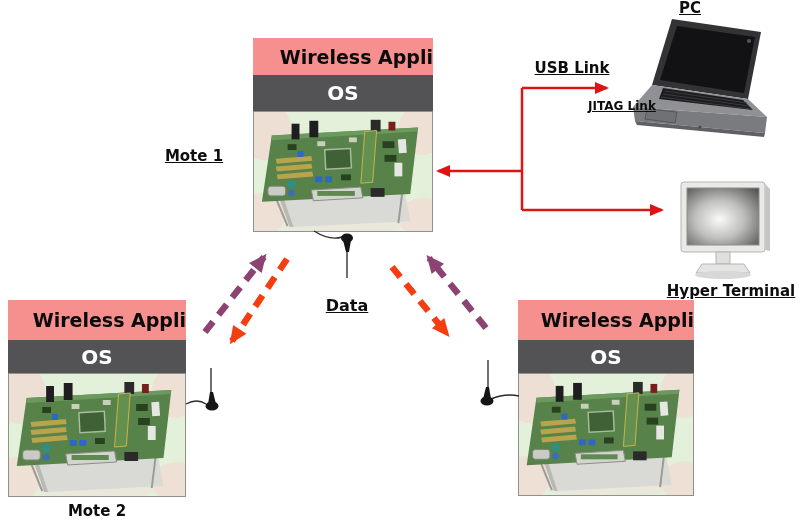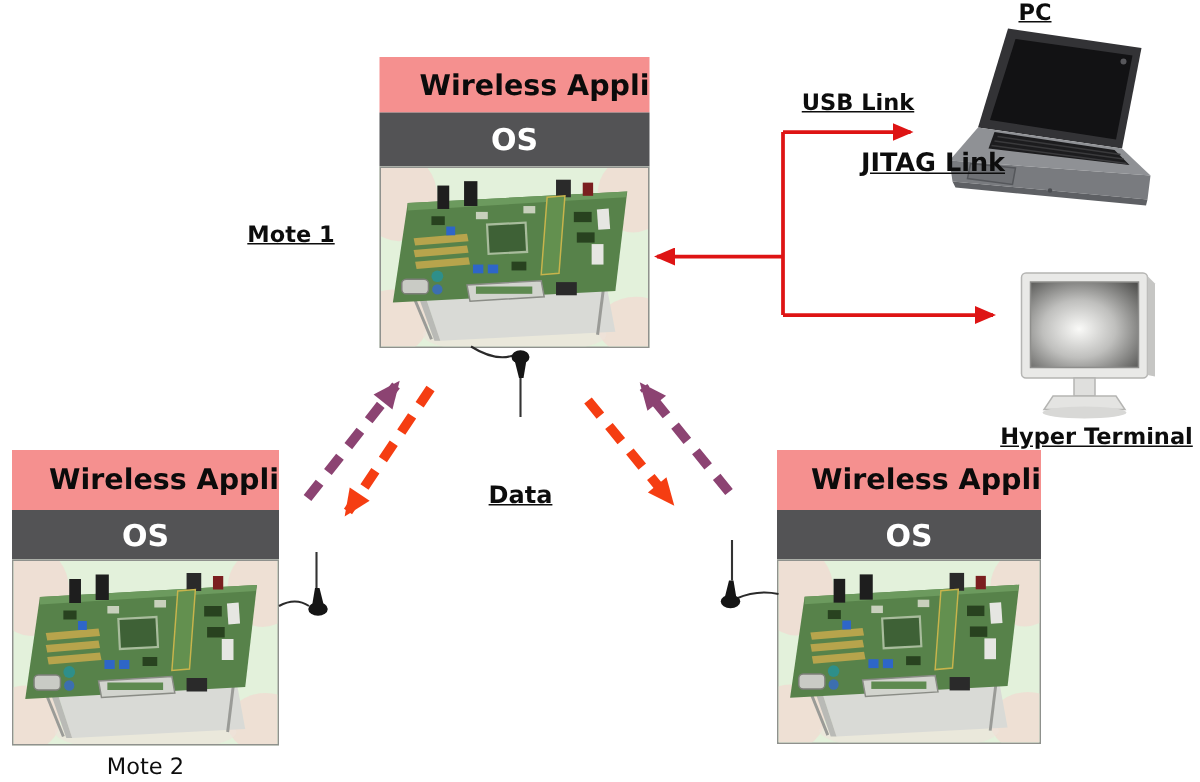--- a/index.html
+++ b/index.html
@@ -18,21 +18,21 @@
   .os-bar{
     background:var(--os-bar,#535355);
     display:flex;align-items:center;justify-content:center;
     font-weight:bold;font-size:20px;color:#FFFFFF;
   }
   .board{
     background:var(--board-bg,#E3F1DB);
     border:1px solid #8F918D;box-sizing:border-box;
   }
   .board svg{display:block;width:100%;height:100%;}
-  .caption{font-weight:normal;font-size:15px;text-align:center;margin-top:5px;}
+  .caption{font-weight:bold;font-size:15px;text-align:center;margin-top:5px;}
   #overlay{position:absolute;left:0;top:0;pointer-events:none;}
   .red-s{stroke:var(--red-link,#DE1414);}
   .red-f{fill:var(--red-link,#DE1414);}
   .pur-s{stroke:var(--purple-dashed,#8C4372);}
   .pur-f{fill:var(--purple-dashed,#8C4372);}
   .org-s{stroke:var(--orange-dashed,#F53D12);}
   .org-f{fill:var(--orange-dashed,#F53D12);}
   .ant{stroke:#2A2A2A;stroke-width:1.4;}
 </style>
 </head>
@@ -162,22 +162,22 @@
   <svg class="abs" style="left:615px;top:17px;" width="165" height="132" viewBox="0 0 165 132">
       <use href="#laptop-sym"></use>
     </svg>
 
   <svg class="abs" style="left:680px;top:181px;" width="95" height="100" viewBox="0 0 95 100">
       <use href="#monitor-sym"></use>
     </svg>
   <div class="abs lbl" style="left:656px;top:283px;width:150px;font-size:15px;">Hyper Terminal</div>
 
   <div class="abs lbl" style="left:524px;top:60px;width:96px;font-size:15px;">USB Link</div>
-  <div class="abs lbl" style="left:520px;top:100px;width:108px;font-size:17px;padding-left:48px;">JITAG Link</div>
-  <div class="abs lbl" style="left:313px;top:297px;width:68px;font-size:16px;margin-top:24px;">Data</div>
+  <div class="abs lbl" style="left:520px;top:100px;width:108px;font-size:12px;padding-left:48px;">JITAG Link</div>
+  <div class="abs lbl" style="left:313px;top:297px;width:68px;font-size:16px;">Data</div>
 
   <svg id="overlay" width="800" height="521" viewBox="0 0 800 521">
     <defs>
       <marker id="redhead" markerUnits="userSpaceOnUse" markerWidth="14" markerHeight="12" refX="12" refY="6" orient="auto">
         <path d="M0,0 L14,6 L0,12 z" class="red-f"></path>
       </marker>
       <marker id="purhead" markerUnits="userSpaceOnUse" markerWidth="20" markerHeight="18" refX="15" refY="9" orient="auto">
         <path d="M1,1 L19,9 L1,17 z" class="pur-f"></path>
       </marker>
       <marker id="orghead" markerUnits="userSpaceOnUse" markerWidth="20" markerHeight="18" refX="15" refY="9" orient="auto">

